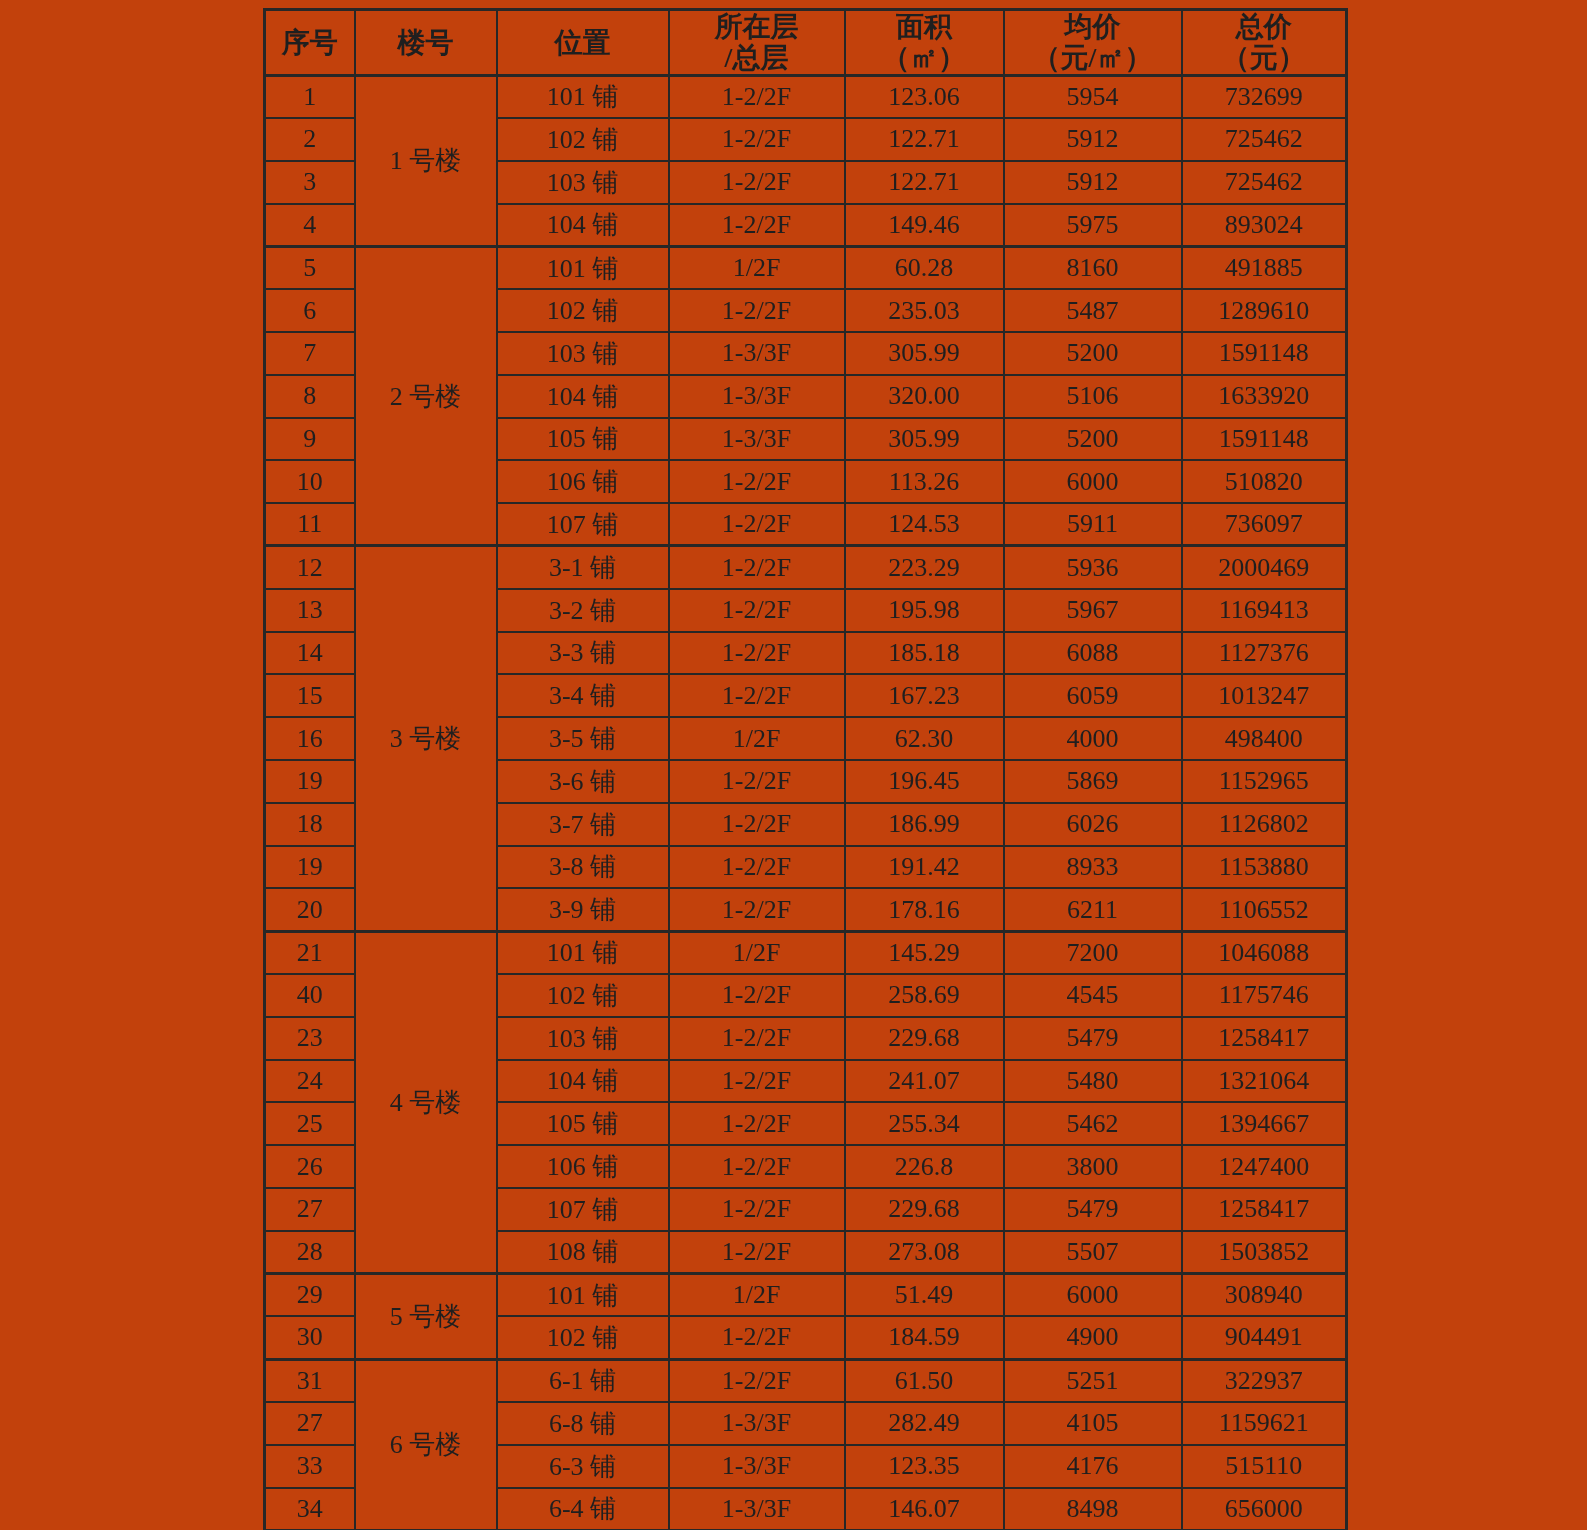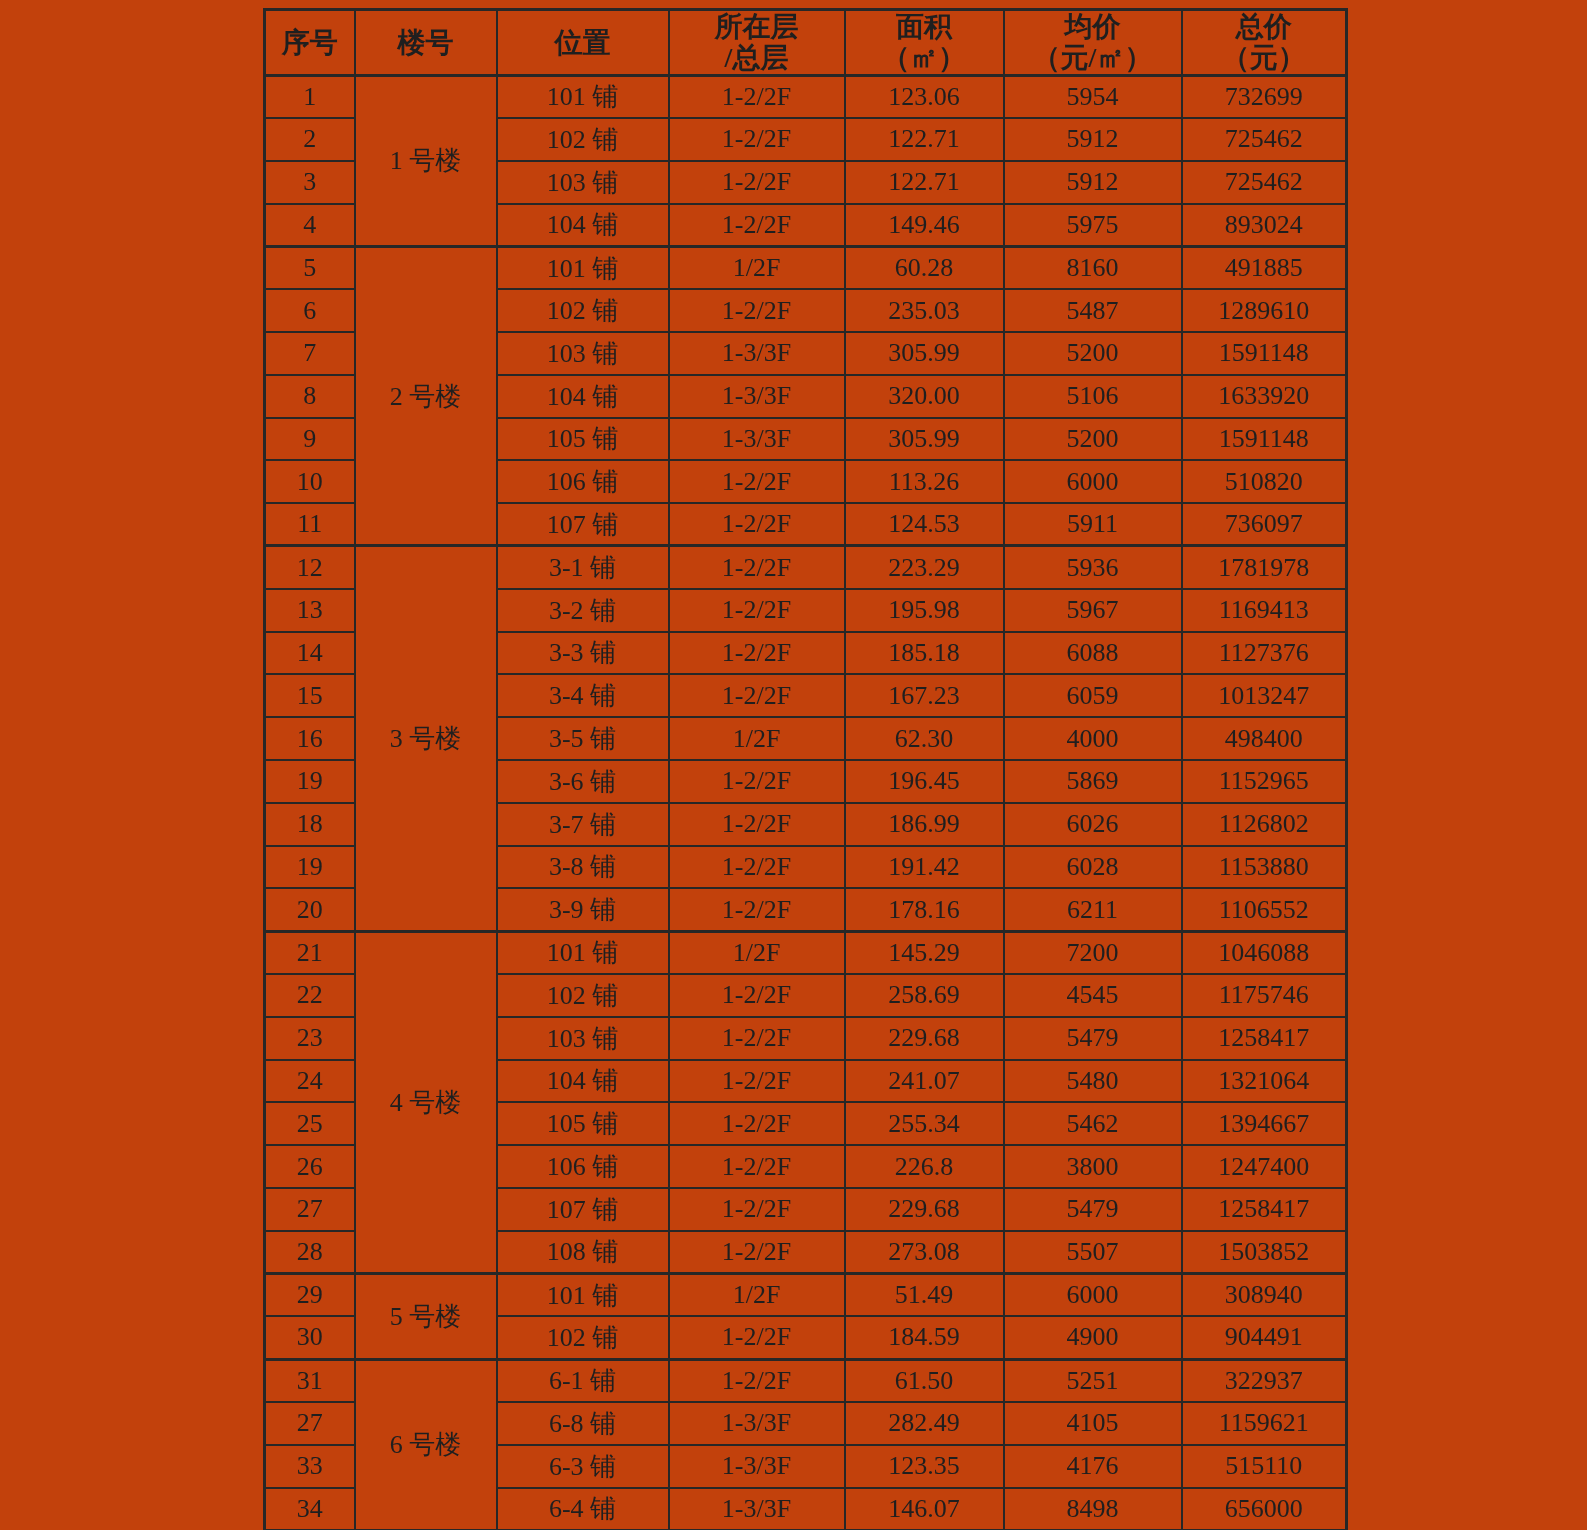--- a/index.html
+++ b/index.html
@@ -192,21 +192,21 @@
             <td>5911</td>
             <td>736097</td>
           </tr>
           <tr class="group-start">
             <td>12</td>
             <td rowspan="9">3 号楼</td>
             <td>3-1 铺</td>
             <td>1-2/2F</td>
             <td>223.29</td>
             <td>5936</td>
-            <td>1781978</td>
+            <td>2000469</td>
           </tr>
           <tr>
             <td>13</td>
             <td>3-2 铺</td>
             <td>1-2/2F</td>
             <td>195.98</td>
             <td>5967</td>
             <td>1169413</td>
           </tr>
           <tr>
@@ -247,42 +247,42 @@
             <td>1-2/2F</td>
             <td>186.99</td>
             <td>6026</td>
             <td>1126802</td>
           </tr>
           <tr>
             <td>19</td>
             <td>3-8 铺</td>
             <td>1-2/2F</td>
             <td>191.42</td>
-            <td>6028</td>
+            <td>8933</td>
             <td>1153880</td>
           </tr>
           <tr>
             <td>20</td>
             <td>3-9 铺</td>
             <td>1-2/2F</td>
             <td>178.16</td>
             <td>6211</td>
             <td>1106552</td>
           </tr>
           <tr class="group-start">
             <td>21</td>
             <td rowspan="8">4 号楼</td>
             <td>101 铺</td>
             <td>1/2F</td>
             <td>145.29</td>
             <td>7200</td>
             <td>1046088</td>
           </tr>
           <tr>
-            <td>22</td>
+            <td>40</td>
             <td>102 铺</td>
             <td>1-2/2F</td>
             <td>258.69</td>
             <td>4545</td>
             <td>1175746</td>
           </tr>
           <tr>
             <td>23</td>
             <td>103 铺</td>
             <td>1-2/2F</td>

